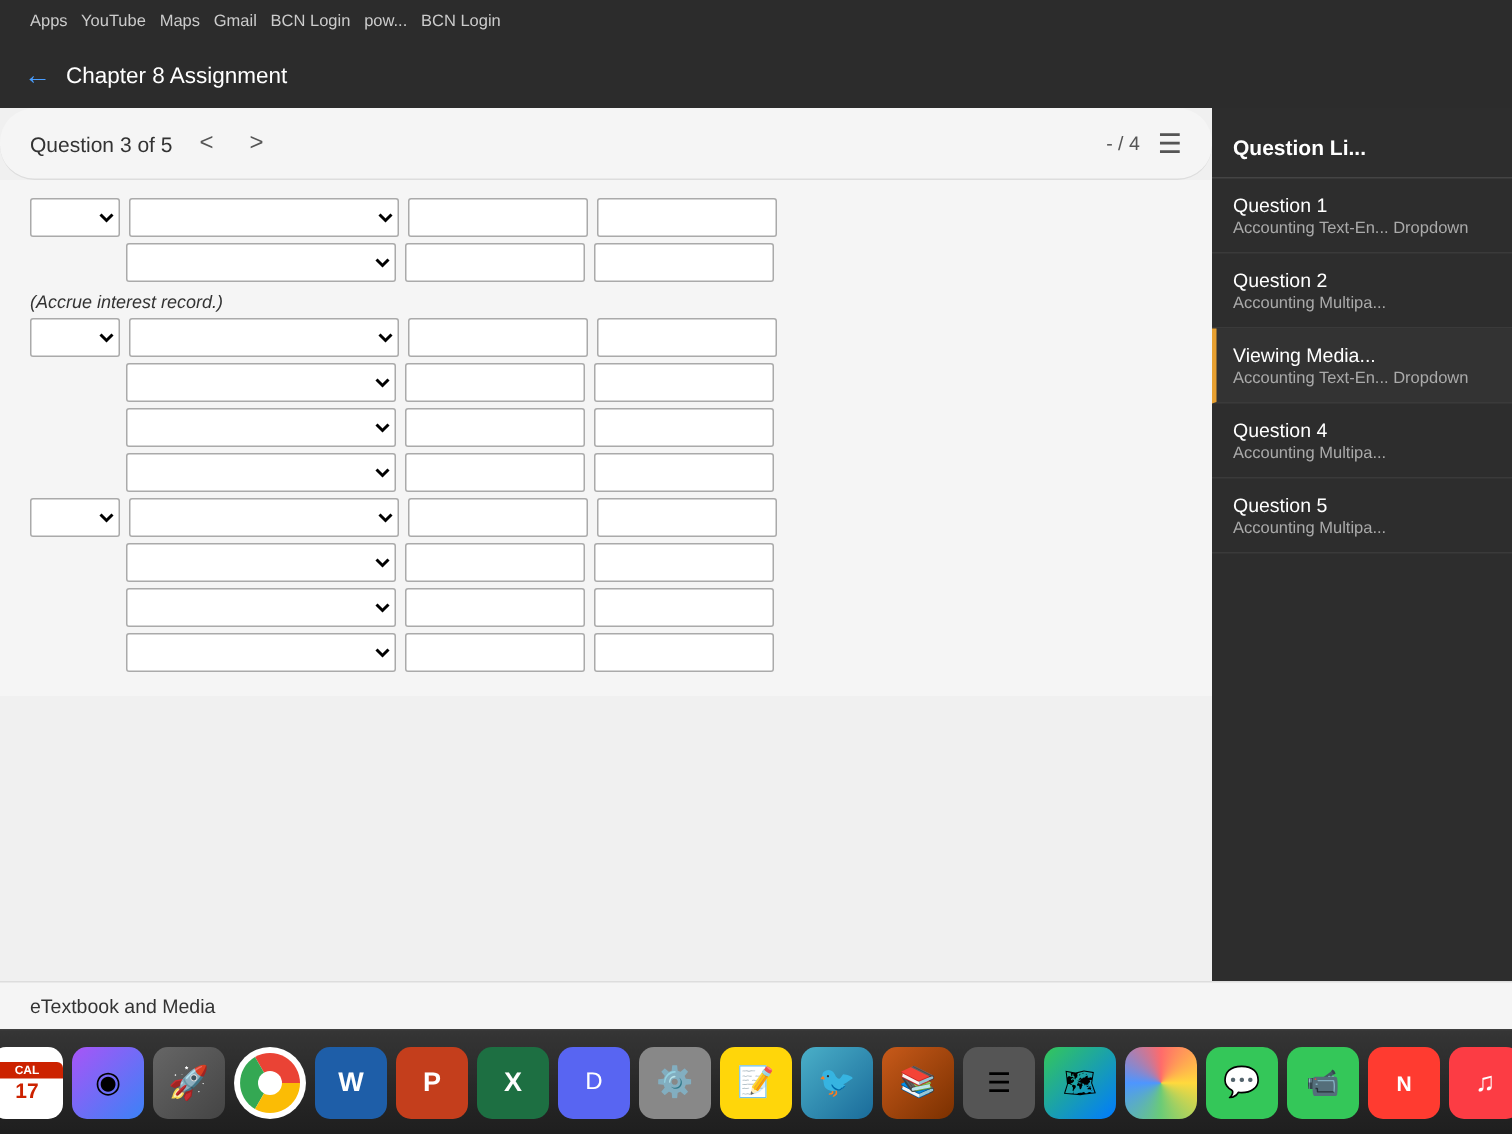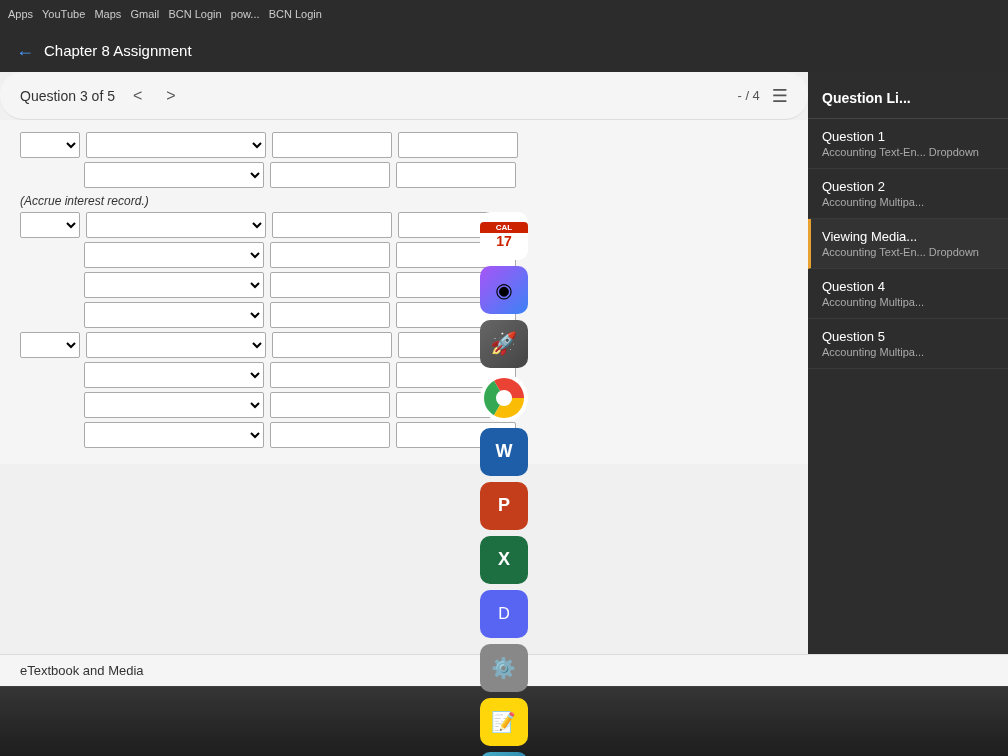--- a/index.html
+++ b/index.html
@@ -10,20 +10,21 @@
       height: 28px;
       background: #2c2c2c;
       display: flex;
       align-items: center;
       padding: 0 8px;
       gap: 8px;
     }
     .browser-bar-text {
       color: #ccc;
       font-size: 11px;
+      margin-left: 12px;
     }
 
     
     .assignment-header {
       background: #2c2c2c;
       height: 44px;
       display: flex;
       align-items: center;
       padding: 0 16px;
       gap: 10px;
@@ -219,21 +220,20 @@
       left: 0;
       right: 0;
       height: 70px;
       background: linear-gradient(to bottom, rgba(60,60,60,0.8), rgba(30,30,30,0.95));
       display: flex;
       align-items: center;
       justify-content: center;
       gap: 6px;
       padding: 6px 12px;
       border-top: 1px solid rgba(255,255,255,0.15);
-      flex-direction: column;
     }
     .dock-item {
       width: 48px;
       height: 48px;
       border-radius: 10px;
       display: flex;
       align-items: center;
       justify-content: center;
       font-size: 22px;
       cursor: pointer;

